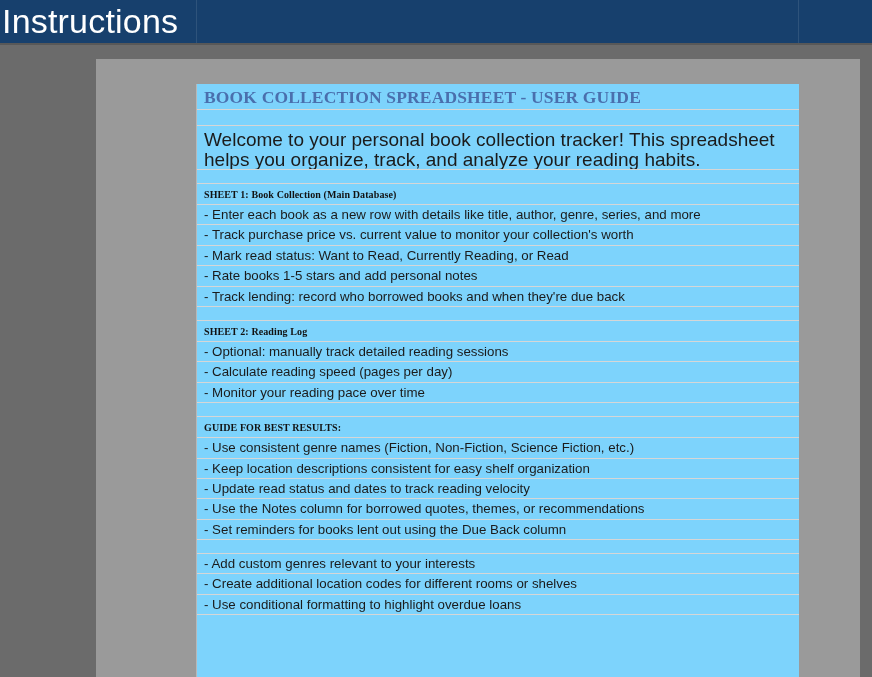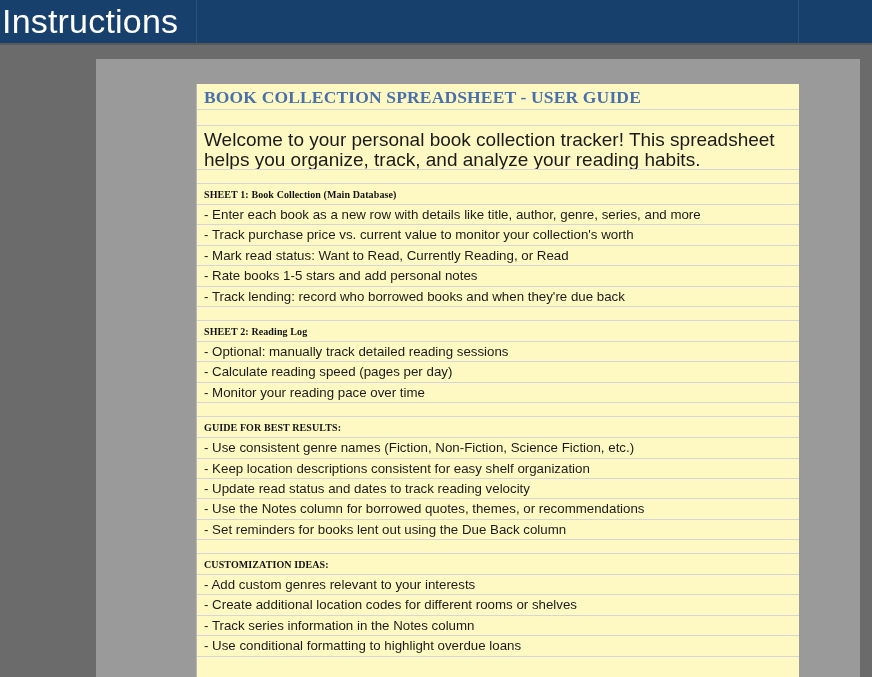--- a/index.html
+++ b/index.html
@@ -73,21 +73,21 @@
     background: #9a9a9a;
   }
 
   
   .sheet {
     position: absolute;
     left: 196px;
     top: 84px;
     width: 602px;
     height: 593px;
-    background: #fef9c3;
+    background: #7dd3fc;
     overflow: hidden;
     border-left: 1px solid #b8b8b8;
   }
   .row {
     position: relative;
     box-sizing: border-box;
     width: 602px;
     border-bottom: 1px solid #d6d6d6;
     padding-left: 7px;
     padding-right: 4px;
@@ -175,18 +175,16 @@
     <div class="row bullet">- Calculate reading speed (pages per day)</div>
     <div class="row bullet">- Monitor your reading pace over time</div>
     <div class="row blank"></div>
     <div class="row heading">GUIDE FOR BEST RESULTS:</div>
     <div class="row bullet">- Use consistent genre names (Fiction, Non-Fiction, Science Fiction, etc.)</div>
     <div class="row bullet">- Keep location descriptions consistent for easy shelf organization</div>
     <div class="row bullet">- Update read status and dates to track reading velocity</div>
     <div class="row bullet">- Use the Notes column for borrowed quotes, themes, or recommendations</div>
     <div class="row bullet">- Set reminders for books lent out using the Due Back column</div>
     <div class="row blank"></div>
-    <div class="row heading">CUSTOMIZATION IDEAS:</div>
     <div class="row bullet">- Add custom genres relevant to your interests</div>
     <div class="row bullet">- Create additional location codes for different rooms or shelves</div>
-    <div class="row bullet">- Track series information in the Notes column</div>
     <div class="row bullet">- Use conditional formatting to highlight overdue loans</div>
   </div>
 
 </body></html>

